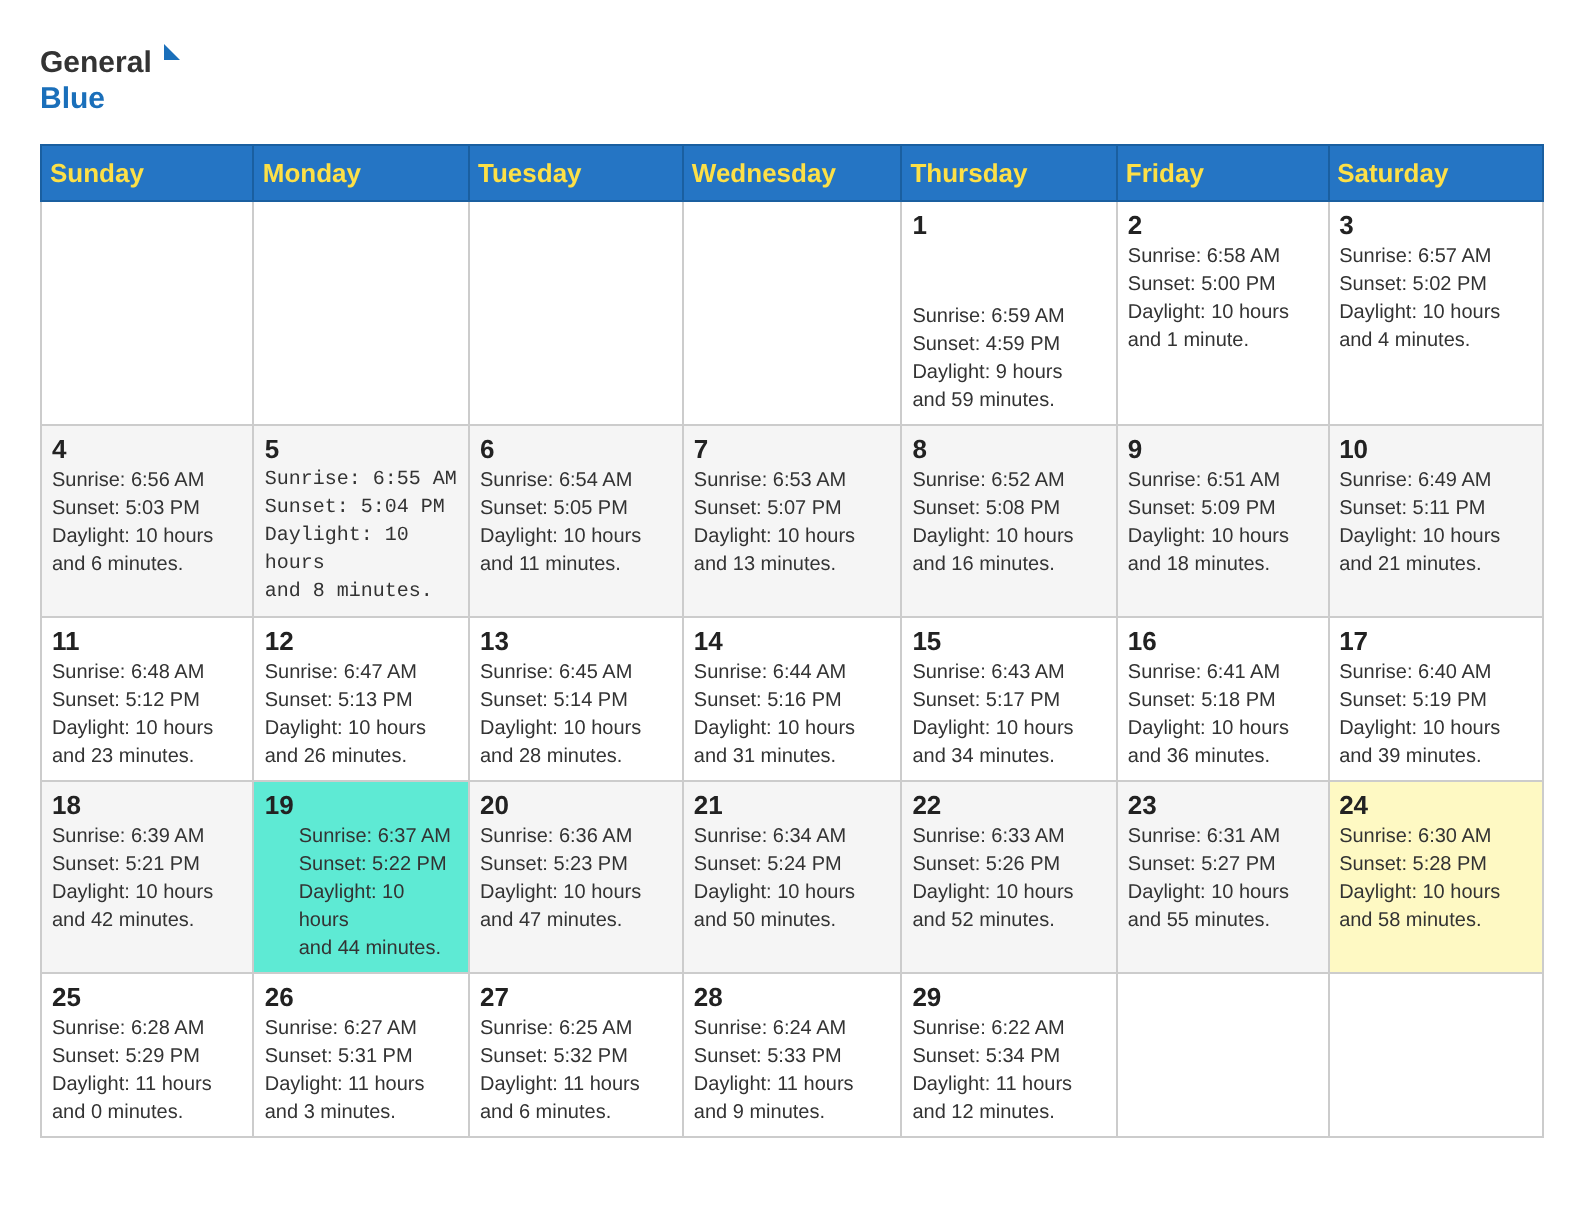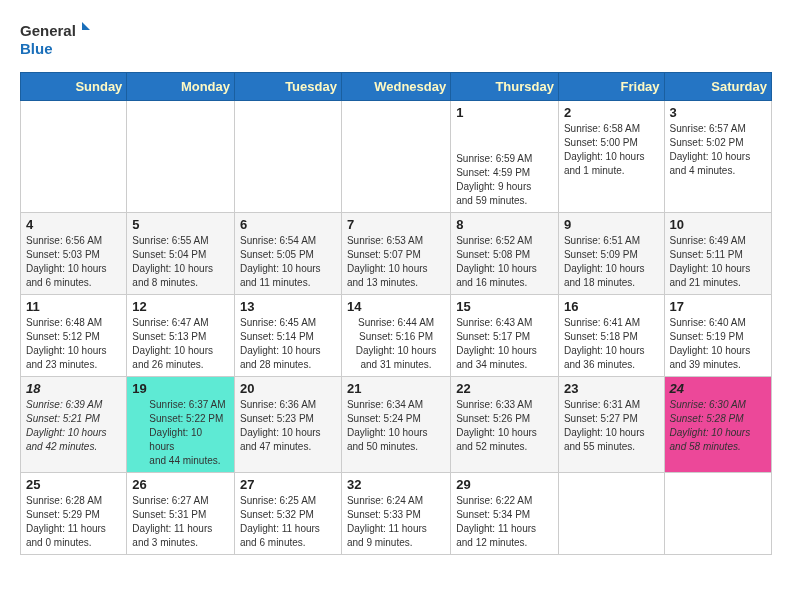--- a/index.html
+++ b/index.html
@@ -30,23 +30,23 @@
       color: #444;
       font-weight: normal;
     }
     .calendar-table {
       width: 100%;
       border-collapse: collapse;
       font-size: 11px;
     }
     .calendar-table th {
       background-color: #2575c4;
-      color: #fef9c3;
+      color: #fde047;
       padding: 6px 4px;
-      text-align: right;
+      text-align: left;
       font-size: 13px;
       font-weight: bold;
       border: 1px solid #1a5fa0;
     }
     .calendar-table td {
       border: 1px solid #ccc;
       vertical-align: top;
       padding: 4px 5px;
       width: 113px;
       min-height: 80px;
@@ -136,21 +136,21 @@
       <tr>
         <td style="background: rgb(245, 245, 245);">
           <div class="day-number">4</div>
           <div class="day-info" style="white-space: pre-line;">Sunrise: 6:56 AM
 Sunset: 5:03 PM
 Daylight: 10 hours
 and 6 minutes.</div>
         </td>
         <td style="background: rgb(245, 245, 245);">
           <div class="day-number">5</div>
-          <div class="day-info" style="white-space: pre-line;">Sunrise: 6:55 AM
+          <div class="day-info" style="white-space: pre-line; font-family: Liberation Mono, monospace;">Sunrise: 6:55 AM
 Sunset: 5:04 PM
 Daylight: 10 hours
 and 8 minutes.</div>
         </td>
         <td style="background: rgb(245, 245, 245);">
           <div class="day-number">6</div>
           <div class="day-info" style="white-space: pre-line;">Sunrise: 6:54 AM
 Sunset: 5:05 PM
 Daylight: 10 hours
 and 11 minutes.</div>
@@ -201,21 +201,21 @@
         </td>
         <td>
           <div class="day-number">13</div>
           <div class="day-info" style="white-space: pre-line;">Sunrise: 6:45 AM
 Sunset: 5:14 PM
 Daylight: 10 hours
 and 28 minutes.</div>
         </td>
         <td>
           <div class="day-number">14</div>
-          <div class="day-info" style="white-space: pre-line; text-align: center;">Sunrise: 6:44 AM
+          <div class="day-info" style="white-space: pre-line;">Sunrise: 6:44 AM
 Sunset: 5:16 PM
 Daylight: 10 hours
 and 31 minutes.</div>
         </td>
         <td>
           <div class="day-number">15</div>
           <div class="day-info" style="white-space: pre-line;">Sunrise: 6:43 AM
 Sunset: 5:17 PM
 Daylight: 10 hours
 and 34 minutes.</div>
@@ -229,21 +229,21 @@
         </td>
         <td>
           <div class="day-number">17</div>
           <div class="day-info" style="white-space: pre-line;">Sunrise: 6:40 AM
 Sunset: 5:19 PM
 Daylight: 10 hours
 and 39 minutes.</div>
         </td>
       </tr>
       <tr>
-        <td style="background: rgb(245, 245, 245); font-style: italic;">
+        <td style="background: rgb(245, 245, 245);">
           <div class="day-number">18</div>
           <div class="day-info" style="white-space: pre-line;">Sunrise: 6:39 AM
 Sunset: 5:21 PM
 Daylight: 10 hours
 and 42 minutes.</div>
         </td>
         <td style="background: #5eead4;">
           <div class="day-number">19</div>
           <div class="day-info" style="white-space: pre-line; margin-left: 17px;">Sunrise: 6:37 AM
 Sunset: 5:22 PM
@@ -271,21 +271,21 @@
 Daylight: 10 hours
 and 52 minutes.</div>
         </td>
         <td style="background: rgb(245, 245, 245);">
           <div class="day-number">23</div>
           <div class="day-info" style="white-space: pre-line;">Sunrise: 6:31 AM
 Sunset: 5:27 PM
 Daylight: 10 hours
 and 55 minutes.</div>
         </td>
-        <td style="background: #ec4899; font-style: italic;">
+        <td style="background: #fef9c3;">
           <div class="day-number">24</div>
           <div class="day-info" style="white-space: pre-line;">Sunrise: 6:30 AM
 Sunset: 5:28 PM
 Daylight: 10 hours
 and 58 minutes.</div>
         </td>
       </tr>
       <tr>
         <td>
           <div class="day-number">25</div>
@@ -302,21 +302,21 @@
 and 3 minutes.</div>
         </td>
         <td>
           <div class="day-number">27</div>
           <div class="day-info" style="white-space: pre-line;">Sunrise: 6:25 AM
 Sunset: 5:32 PM
 Daylight: 11 hours
 and 6 minutes.</div>
         </td>
         <td>
-          <div class="day-number">32</div>
+          <div class="day-number">28</div>
           <div class="day-info" style="white-space: pre-line;">Sunrise: 6:24 AM
 Sunset: 5:33 PM
 Daylight: 11 hours
 and 9 minutes.</div>
         </td>
         <td>
           <div class="day-number">29</div>
           <div class="day-info" style="white-space: pre-line;">Sunrise: 6:22 AM
 Sunset: 5:34 PM
 Daylight: 11 hours

